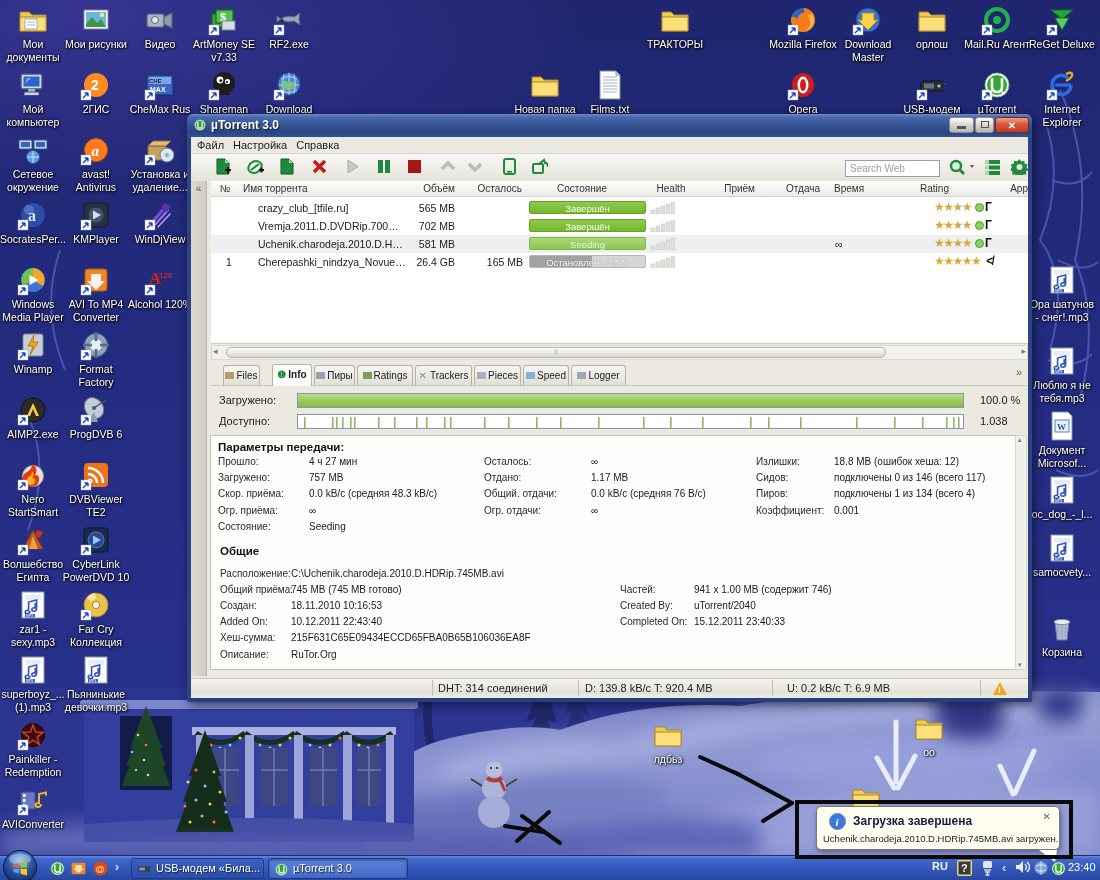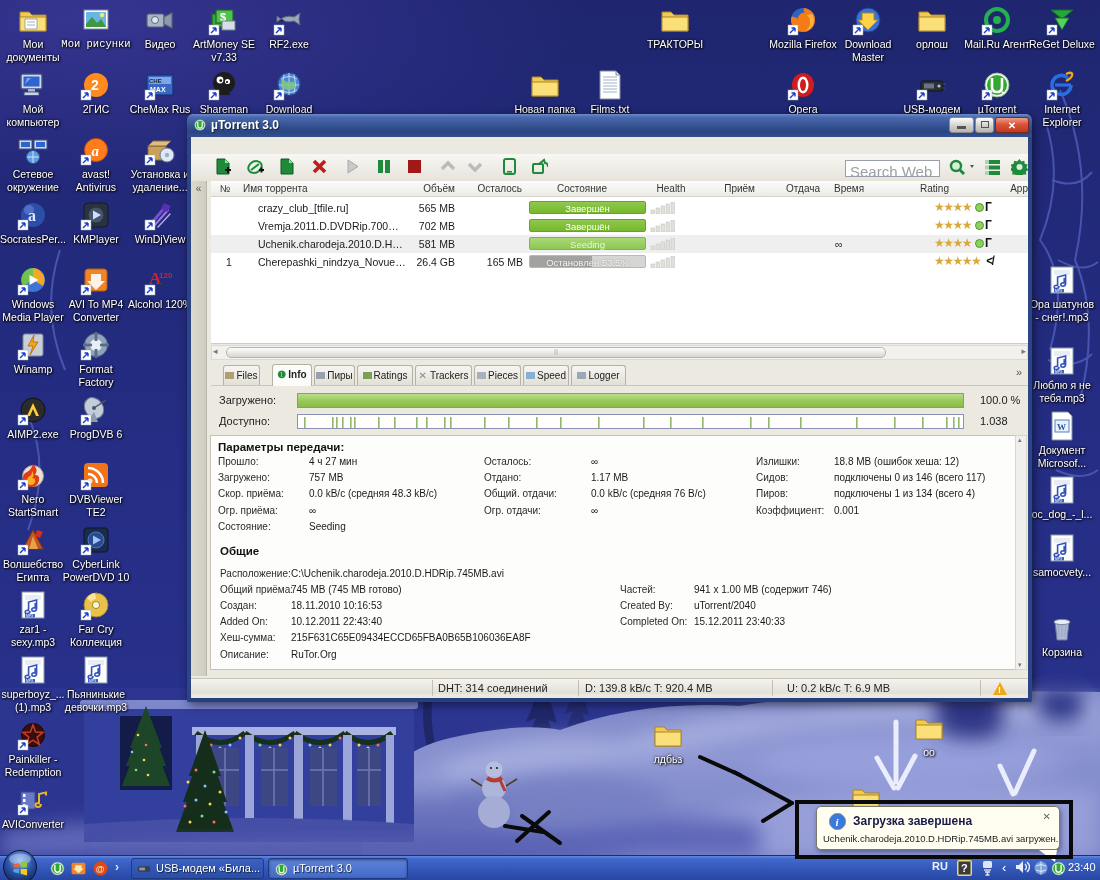--- a/index.html
+++ b/index.html
@@ -13,21 +13,21 @@
  border-radius:7px 7px 2px 2px;box-shadow:2px 3px 10px rgba(0,0,10,0.5)}
 #titlebar{position:absolute;left:-4px;top:0;width:845px;height:23px;border-radius:6px 6px 0 0;
  background:linear-gradient(#6d8bc9 0%,#4a69ae 14%,#33508f 55%,#2a4584 78%,#32508f 100%);color:#fff}
 #wicon{position:absolute;left:6px;top:4px}
 #wtitle{position:absolute;left:24px;top:4px;font-size:12px;font-weight:bold;text-shadow:1px 1px 1px #123}
 .wbtn{position:absolute;top:3px;height:16px;background:linear-gradient(#fdfdfd,#cfcdc8 60%,#b8b6b0);border:1px solid #8a8a8a;border-radius:3px;text-align:center;font-size:9px;color:#444;line-height:15px}
 .wclose{background:linear-gradient(#f2a088,#d9543a 45%,#c03a22);color:#fff;border:1px solid #7a2a1a;font-size:10px;font-weight:bold}
 #menubar{position:absolute;left:0;top:23px;width:837px;height:17px;background:#ece9e1;font-size:11px;color:#1a1a1a;border-bottom:1px solid #d8d4ca}
 #menubar span{display:inline-block;margin-left:9px;margin-top:2px}
 #toolbar{position:absolute;left:0;top:40px;width:837px;height:27px;background:linear-gradient(#f8f7f4,#e6e3da)}
-#searchbox{position:absolute;left:654px;top:46px;width:95px;height:17px;background:#fff;border:1px solid #9aa0aa;font-size:15px;color:#9aa0a8;padding:2px 4px}
+#searchbox{position:absolute;left:654px;top:46px;width:95px;height:17px;background:#fff;border:1px solid #9aa0aa;font-size:10px;color:#9aa0a8;padding:2px 4px}
 #sidestrip{position:absolute;left:0px;top:67px;width:16px;height:495px;background:linear-gradient(90deg,#dcd9d0,#cfccc2);border-right:1px solid #bab6aa;color:#555;font-size:10px;text-align:center;padding-top:2px}
 #listarea{position:absolute;left:20px;top:67px;width:817px;height:163px;background:#fff;border-bottom:1px solid #d0cdc4}
 #lhead{position:absolute;left:20px;top:67px;width:817px;height:16px;background:linear-gradient(#fcfcfb,#ebebe6);border-bottom:1px solid #d5d2c8;font-size:10px;color:#333}
 #lhead span{position:absolute;top:2px}
 .trow{position:absolute;left:20px;width:817px;height:18px;font-size:10.5px;color:#1a1a1a}
 .trow.hl{background:#efefef}
 .c-num{position:absolute;left:6px;width:24px;text-align:center;top:3px}
 .c-name{position:absolute;left:47px;top:3px;white-space:nowrap;width:148px;overflow:hidden;text-overflow:ellipsis}
 .c-size{position:absolute;left:166px;width:78px;text-align:right;top:3px}
 .c-left{position:absolute;left:236px;width:76px;text-align:right;top:3px}
@@ -222,21 +222,21 @@
 <div class="di" style="left:-7px;top:4px;">
     <div class="dii"><svg width="32" height="32" viewBox="0 0 32 32">
         <path d="M3 8 h9 l3 3 h14 v16 h-26 z" fill="#f3c94f" stroke="#a9852a" stroke-width="1"></path>
         <path d="M3 13 h26 v14 h-26 z" fill="#fbe07a" stroke="#a9852a" stroke-width="1"></path>
         <rect x="8" y="15" width="12" height="10" fill="#fff" stroke="#8a97a8" stroke-width="0.8"></rect>
         <line x1="10" y1="18" x2="18" y2="18" stroke="#9fb2c8"></line>
         <line x1="10" y1="21" x2="18" y2="21" stroke="#9fb2c8"></line>
       </svg></div>
     <div class="dil">Мои<br>документы</div>
   </div>
-<div class="di" style="left:56px;top:4px;font-family:Liberation Mono, monospace;">
+<div class="di" style="left:56px;top:4px;">
     <div class="dii"><svg width="32" height="32" viewBox="0 0 32 32">
         <rect x="4" y="6" width="24" height="19" fill="#fff" stroke="#7a88a0" stroke-width="1"></rect>
         <rect x="6" y="8" width="20" height="15" fill="#67b7e3"></rect>
         <path d="M6 20 l6-7 5 6 4-4 5 8 h-20 z" fill="#3f9740"></path>
         <circle cx="22" cy="11" r="2.2" fill="#ffe36b"></circle>
       </svg></div>
     <div class="dil">Мои рисунки</div>
   </div>
 <div class="di" style="left:120px;top:4px;">
     <div class="dii"><svg width="32" height="32" viewBox="0 0 32 32">
@@ -755,20 +755,21 @@
           <circle cx="16" cy="16" r="12" fill="#eef7ee" stroke="#8fbe8f"></circle>
           <circle cx="16" cy="16" r="10" fill="#33a733"></circle>
           <path d="M11 9 v9 q0 5 5 5 q5 0 5-5 v-9" fill="none" stroke="#fff" stroke-width="2.6"></path>
           <path d="M21 23 q1.4 1.2 2.6 0.6" stroke="#fff" stroke-width="2" fill="none"></path>
         </svg></span>
       <span id="wtitle">µTorrent 3.0</span>
       <span class="wbtn" style="right:58px;width:25px"><span style="display:inline-block;width:9px;height:3px;background:#555;margin-top:8px"></span></span>
       <span class="wbtn" style="right:38px;width:19px"><span style="display:inline-block;width:8px;height:7px;border:1.5px solid #555;margin-top:3px"></span></span>
       <span class="wbtn wclose" style="right:3px;width:34px">✕</span>
     </div>
+    <div id="menubar"><span style="margin-left:6px">Файл</span><span>Настройка</span><span>Справка</span></div>
     <div id="toolbar"></div>
     <svg style="position:absolute;left:24px;top:44px" width="17" height="17" viewBox="0 0 17 17">
       <path d="M2 1 h8 l4 4 v11 h-12 z" fill="#1f8a3c" stroke="#0c5a22" stroke-width="1"></path>
       <path d="M10 1 l4 4 h-4 z" fill="#9adba8"></path>
       <path d="M10 12 h6 M13 9 v6" stroke="#111" stroke-width="2"></path>
     </svg>
     <svg style="position:absolute;left:56px;top:44px" width="17" height="17" viewBox="0 0 17 17">
       <ellipse cx="8" cy="9" rx="7" ry="5.5" fill="#e8f5e8" stroke="#1f8a3c" stroke-width="2" transform="rotate(-30 8 9)"></ellipse>
       <path d="M4 12 l8-6" stroke="#1f8a3c" stroke-width="2"></path>
       <path d="M12 12 h5 M14.5 9.5 v5" stroke="#111" stroke-width="2"></path>

